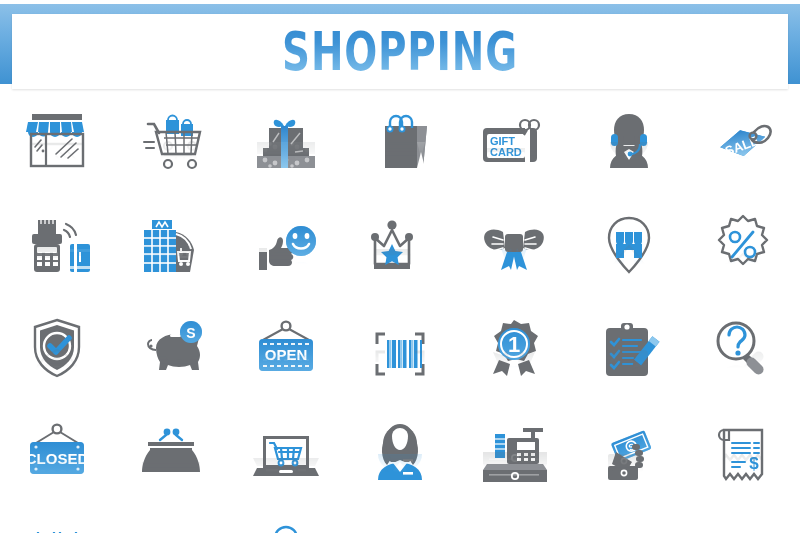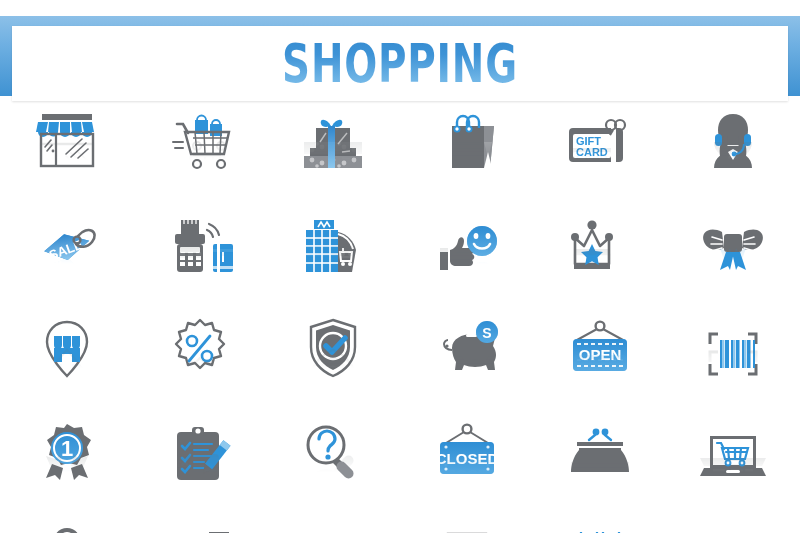--- a/index.html
+++ b/index.html
@@ -4,21 +4,21 @@
 <style>
   html,body{margin:0;padding:0;}
   body{
     width:800px;height:533px;overflow:hidden;background:#ffffff;
     font-family:"Liberation Sans","DejaVu Sans",sans-serif;position:relative;
   }
   #stage{position:absolute;inset:0;}
 
   
   .banner{
-    position:absolute;left:0;top:16px;width:800px;height:80px;
+    position:absolute;left:0;top:4px;width:800px;height:80px;
     background:linear-gradient(to bottom,#8cc0e8 0%,#6fb0e2 35%,#3f92d2 100%);
   }
   .banner-inner{
     position:absolute;left:12px;top:10px;width:776px;height:75px;
     background:#ffffff;box-shadow:0 1px 2px rgba(0,0,0,.12);
   }
   .banner-title{
     position:absolute;left:0;top:0;width:776px;height:75px;
     display:flex;align-items:center;justify-content:center;
     font-family:"DejaVu Sans Condensed","Liberation Sans",sans-serif;
@@ -26,21 +26,21 @@
     transform:scaleX(.80);transform-origin:center center;
     background:linear-gradient(to bottom,#2f86cd 0%,#3e93d6 38%,#6fb5e6 72%,#8dc8ee 100%);
     -webkit-background-clip:text;background-clip:text;color:transparent;
     -webkit-text-fill-color:transparent;
     white-space:nowrap;
   }
 
   
   .grid{
     position:absolute;left:0;top:104px;width:800px;height:429px;
-    display:grid;grid-template-columns:repeat(6,1fr);grid-template-rows:repeat(4,1fr);
+    display:grid;grid-template-columns:repeat(7,1fr);grid-template-rows:repeat(4,1fr);
   }
   .cell{position:relative;display:flex;align-items:flex-start;justify-content:center;}
   .ibox{position:relative;width:82px;height:104px;}
   .icon{position:absolute;left:0;top:2px;width:82px;height:68px;}
   .icon svg{display:block;width:82px;height:68px;overflow:visible;}
   
   .refl{position:absolute;left:0;top:72px;width:82px;height:40px;overflow:hidden;
         transform:scaleY(-1);transform-origin:top center;
         -webkit-mask-image:linear-gradient(to top,rgba(0,0,0,.40),rgba(0,0,0,0) 62%);
         mask-image:linear-gradient(to top,rgba(0,0,0,.40),rgba(0,0,0,0) 62%);

